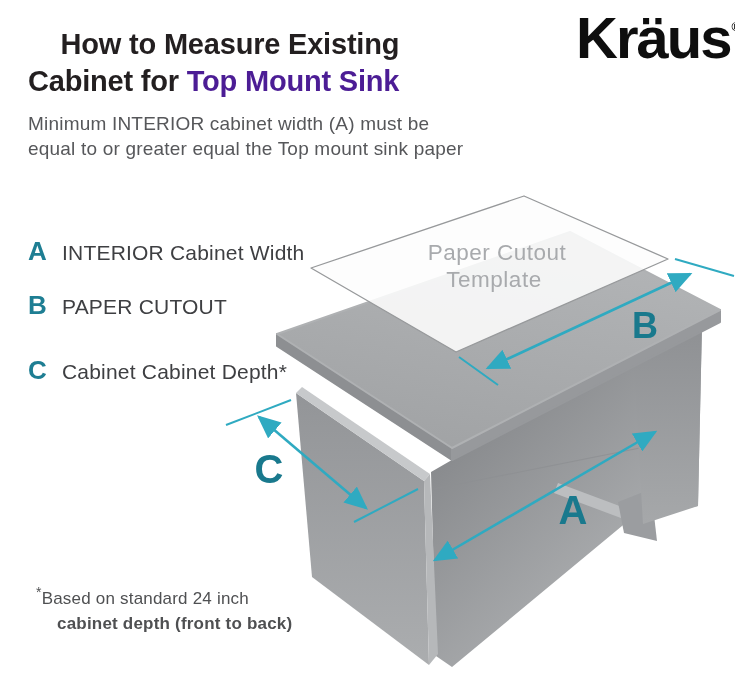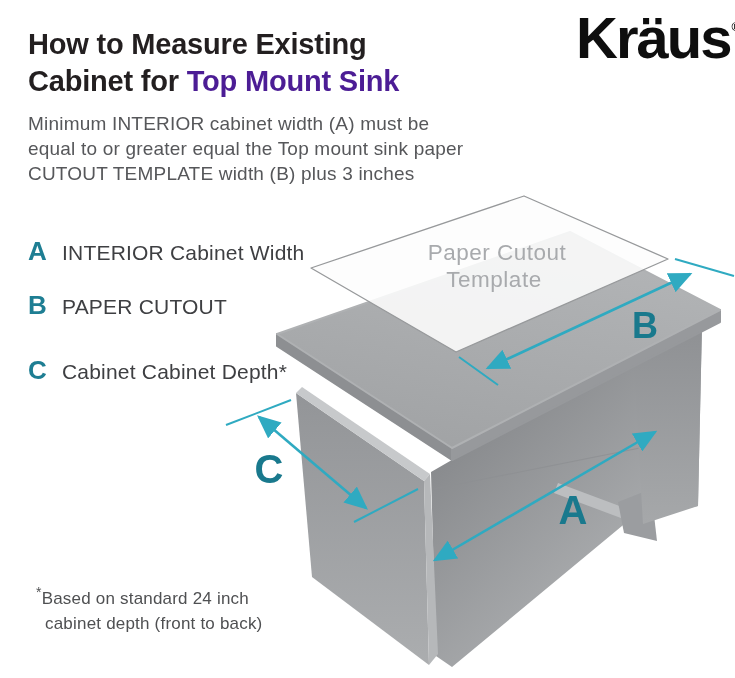--- a/index.html
+++ b/index.html
@@ -3,21 +3,21 @@
 <meta charset="utf-8">
 <style>
   html,body{margin:0;padding:0;background:#fff;}
   .canvas{
     position:relative;width:735px;height:678px;background:#ffffff;overflow:hidden;
     font-family:"Liberation Sans",sans-serif;
   }
   .diagram-svg{position:absolute;left:0;top:0;width:735px;height:678px;}
   .title{
     position:absolute;left:28px;top:26px;margin:0;
-    font-size:29px;line-height:37px;font-weight:bold;color:#231f20;letter-spacing:-0.2px;
+    font-size:29px;line-height:37px;font-weight:bold;color:#231f20;letter-spacing:-0.2px;text-align:right;
   }
   .title .hl{color:#4c1d95;}
   .logo{
     position:absolute;left:536px;top:4px;color:#0e0e0e;
     font-size:58px;font-weight:bold;letter-spacing:-2px;white-space:nowrap;margin-left:40px;
   }
   .logo .reg{
     display:inline-block;vertical-align:top;font-size:12px;font-weight:bold;
     letter-spacing:0;margin-top:16px;margin-left:1px;
   }
@@ -35,21 +35,21 @@
     font-size:21px;line-height:23px;color:#3e3f42;letter-spacing:0.2px;
   }
   .row-a{top:236px;}
   .row-b{top:290px;}
   .row-c{top:355px;}
   .footnote{
     position:absolute;left:36px;top:580px;
     font-size:17px;line-height:25px;color:#4f5052;letter-spacing:0.2px;
   }
   .footnote sup{font-size:14px;}
-  .footnote .fn2{margin-left:9px;}
+  .footnote .fn2{margin-left:21px;font-weight:bold;}
 </style>
 </head>
 <body>
 
 <div class="canvas">
 
   <svg class="diagram-svg" viewBox="0 0 735 678" xmlns="http://www.w3.org/2000/svg">
     <defs>
       <linearGradient id="gInterior" gradientUnits="userSpaceOnUse" x1="440" y1="410" x2="640" y2="620">
         <stop offset="0" stop-color="#838588"></stop>
@@ -119,21 +119,20 @@
     </g>
   </svg>
 
   <h1 class="title"><span>How to Measure Existing</span><br><span>Cabinet for </span><span class="hl">Top Mount Sink</span></h1>
 
   <div class="logo"><span>Kräus</span><span class="reg">®</span></div>
 
   <p class="intro">
     <span>Minimum INTERIOR cabinet width (A) must be</span><br>
     <span>equal to or greater equal the Top mount sink paper</span><br>
-    <span>CUTOUT TEMPLATE width (B) plus 3 inches</span>
   </p>
 
   <div class="legend-row row-a">
     <span class="key">A</span>
     <span class="lbl">INTERIOR Cabinet Width</span>
   </div>
   <div class="legend-row row-b">
     <span class="key">B</span>
     <span class="lbl"><span>PAPER CUTOUT</span><br></span>
   </div>

